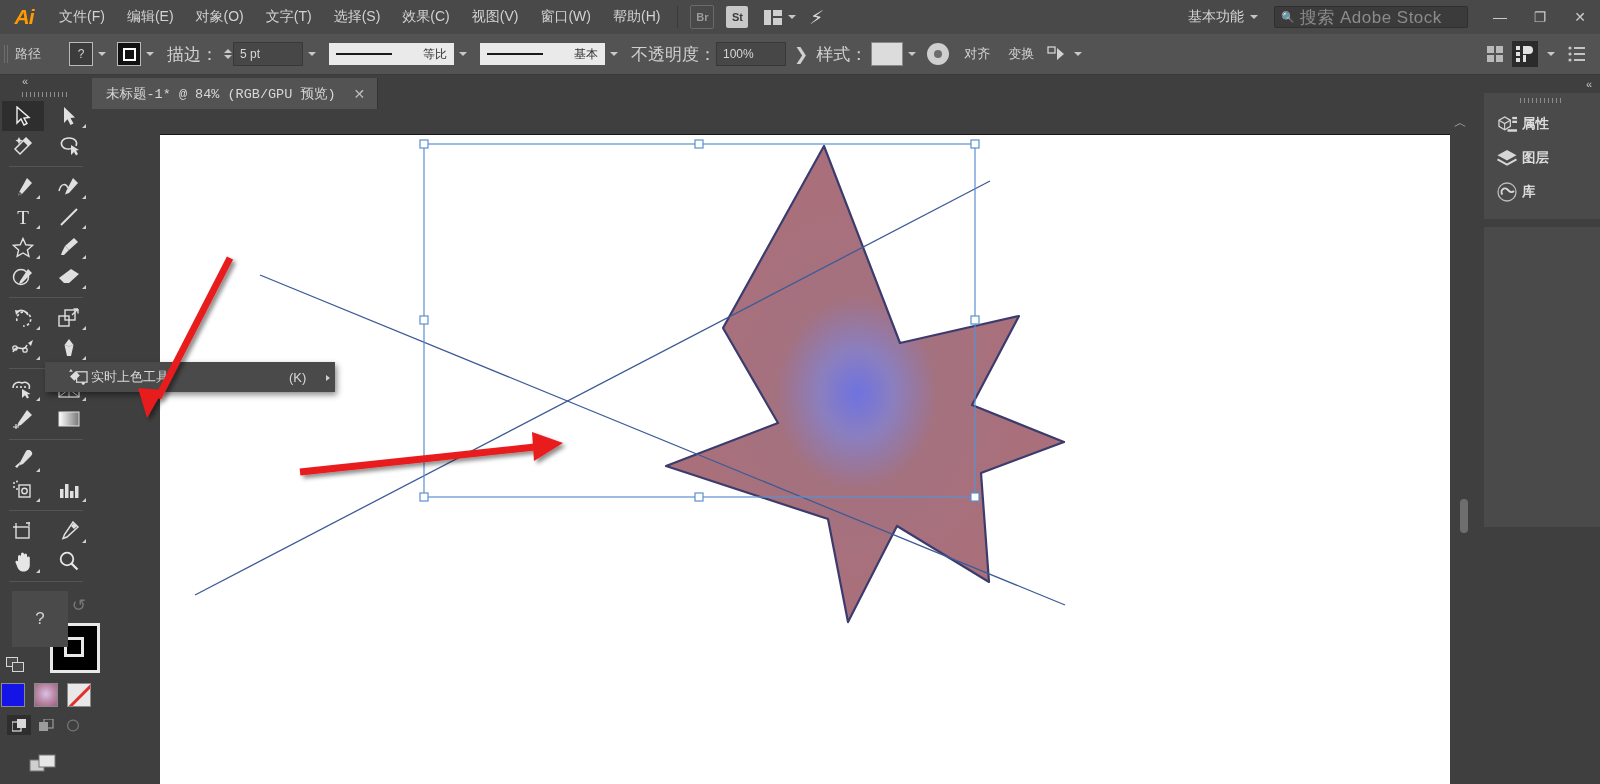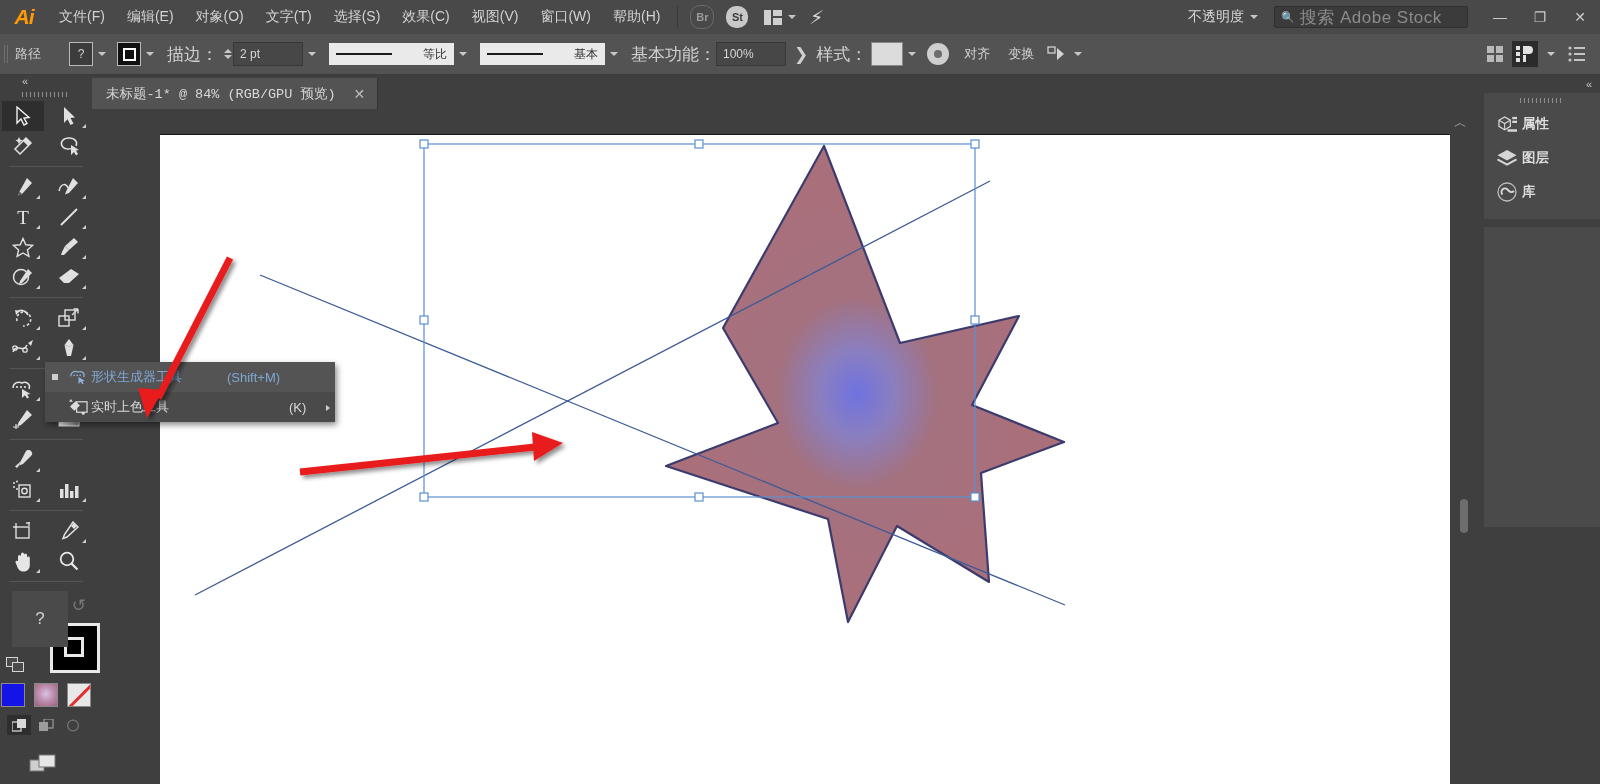--- a/index.html
+++ b/index.html
@@ -8,21 +8,21 @@
        -webkit-font-smoothing:antialiased;}
   .app{position:relative;width:1600px;height:784px;background:#4d7c0f;}
 
   
   .menubar{position:absolute;left:0;top:0;width:1600px;height:34px;background:#494949;
            display:flex;align-items:center;}
   .ai-logo{width:48px;height:34px;display:flex;align-items:center;justify-content:center;
            color:#ff9a00;font-size:21px;font-weight:bold;font-style:italic;letter-spacing:-1px;}
   .menu-item{height:34px;padding:0 11px;display:flex;align-items:center;color:#d2d2d2;font-size:14px;}
   .mb-sep{width:1px;height:22px;background:#393939;margin:0 6px;}
-  .mb-badge{width:22px;height:22px;border-radius:10px;display:flex;align-items:center;justify-content:center;
+  .mb-badge{width:22px;height:22px;border-radius:2px;display:flex;align-items:center;justify-content:center;
             font-size:11px;font-weight:bold;margin:0 6px;}
   .badge-br{color:#9a9a9a;border:1px solid #6a6a6a;}
   .badge-st{background:#c8c8c8;color:#3a3a3a;}
   .mb-grid{width:18px;height:15px;margin-left:10px;position:relative;}
   .mb-grid i{position:absolute;background:#cfcfcf;display:block;}
   .chev{width:0;height:0;border-left:4px solid transparent;border-right:4px solid transparent;
         border-top:4px solid #c5c5c5;margin-left:6px;}
   .bolt{color:#d6d6d6;font-size:19px;margin-left:14px;transform:skewX(-8deg);}
   .mb-right{margin-left:auto;display:flex;align-items:center;height:34px;}
   .workspace{color:#d6d6d6;font-size:14px;padding:0 4px 0 10px;display:flex;align-items:center;}
@@ -167,21 +167,21 @@
     <div class="mb-grid">
       <i style="left:0;top:0;width:7px;height:15px;"></i>
       <i style="left:9px;top:0;width:9px;height:6px;"></i>
       <i style="left:9px;top:8px;width:9px;height:7px;"></i>
     </div>
     <div class="chev"></div>
     <div class="bolt">⚡</div>
 
     <div class="mb-right">
       <div class="workspace">
-        <span>不透明度</span>
+        <span>基本功能</span>
         <span class="chev"></span>
       </div>
       <div class="search-box">
         <span class="mag">🔍</span>
         <span class="ph">搜索 Adobe Stock</span>
       </div>
       <div class="wbtn">—</div>
       <div class="wbtn">❐</div>
       <div class="wbtn">✕</div>
     </div>
@@ -202,39 +202,39 @@
       </div>
     <div class="dd"></div>
 
     <div style="width:8px"></div>
     <div class="cb-text">描边：</div>
     <div style="width:4px"></div>
     <div class="stepper">
         <i class="up"></i>
         <i class="dn"></i>
       </div>
-    <div class="numfield">2 pt</div>
+    <div class="numfield">5 pt</div>
     <div class="dd"></div>
 
     <div style="width:8px"></div>
     <div class="profilebox">
       <span class="ln"></span>
       <span>等比</span>
     </div>
     <div class="dd"></div>
 
     <div style="width:8px"></div>
     <div class="profilebox">
       <span class="ln"></span>
       <span>基本</span>
     </div>
     <div class="dd"></div>
 
     <div style="width:8px"></div>
-    <div class="cb-text">基本功能：</div>
+    <div class="cb-text">不透明度：</div>
     <div class="opacity-field">100%</div>
     <div class="cb-text" style="margin:0 8px;">❯</div>
 
     <div class="cb-text">样式：</div>
     <div style="width:4px"></div>
     <div class="stylebox"></div>
     <div class="dd"></div>
 
     <div class="circ-icon"></div>
     <div class="cb-btn">对齐</div>
@@ -603,36 +603,20 @@
           <rect x="260" y="358" width="8" height="8"></rect>
           <rect x="535" y="358" width="8" height="8"></rect>
           <rect x="811" y="358" width="8" height="8"></rect>
         </g>
       </svg>
     </div>
     <div class="scrollbar-v"></div>
   </div>
 
   <div class="flyout">
-    <div class="fly-item hl">
-      <span class="fly-bullet">
-          <i></i>
-        </span>
-      <span class="fly-ic">
-        <svg width="19" height="16" viewBox="0 0 22 18">
-          <path d="M2 8 C2 3.5 6.5 1.5 10.5 3.2 C14.5 1.5 19 4.5 17 9" fill="none" stroke="#8fb3da" stroke-width="1.4"></path>
-          <circle cx="6" cy="7" r="1" fill="#8fb3da"></circle>
-            <circle cx="9.5" cy="7" r="1" fill="#8fb3da"></circle>
-            <circle cx="13" cy="7" r="1" fill="#8fb3da"></circle>
-          <path d="M11 9 L11 17 L13.6 14.5 L15.4 17.5 L17 16.6 L15.4 14 L18.4 13.6 Z" fill="#8fb3da"></path>
-        </svg>
-      </span>
-      <span class="fly-lbl">形状生成器工具</span>
-      <span class="fly-key" style="left:182px;">(Shift+M)</span>
-    </div>
 
     <div class="fly-item">
       <span class="fly-bullet"></span>
       <span class="fly-ic">
         <svg width="21" height="18" viewBox="0 0 22 19">
           <rect x="9" y="4" width="11" height="11" fill="none" stroke="#dcdcdc" stroke-width="1.3"></rect>
           <path d="M2 9 L8 3.5 L12.5 8 L6.5 13.5 Z" fill="#dcdcdc"></path>
           <path d="M3 1 L5 4 L1 4 Z" fill="#dcdcdc"></path>
           <circle cx="16" cy="16" r="1.6" fill="#dcdcdc"></circle>
         </svg>

